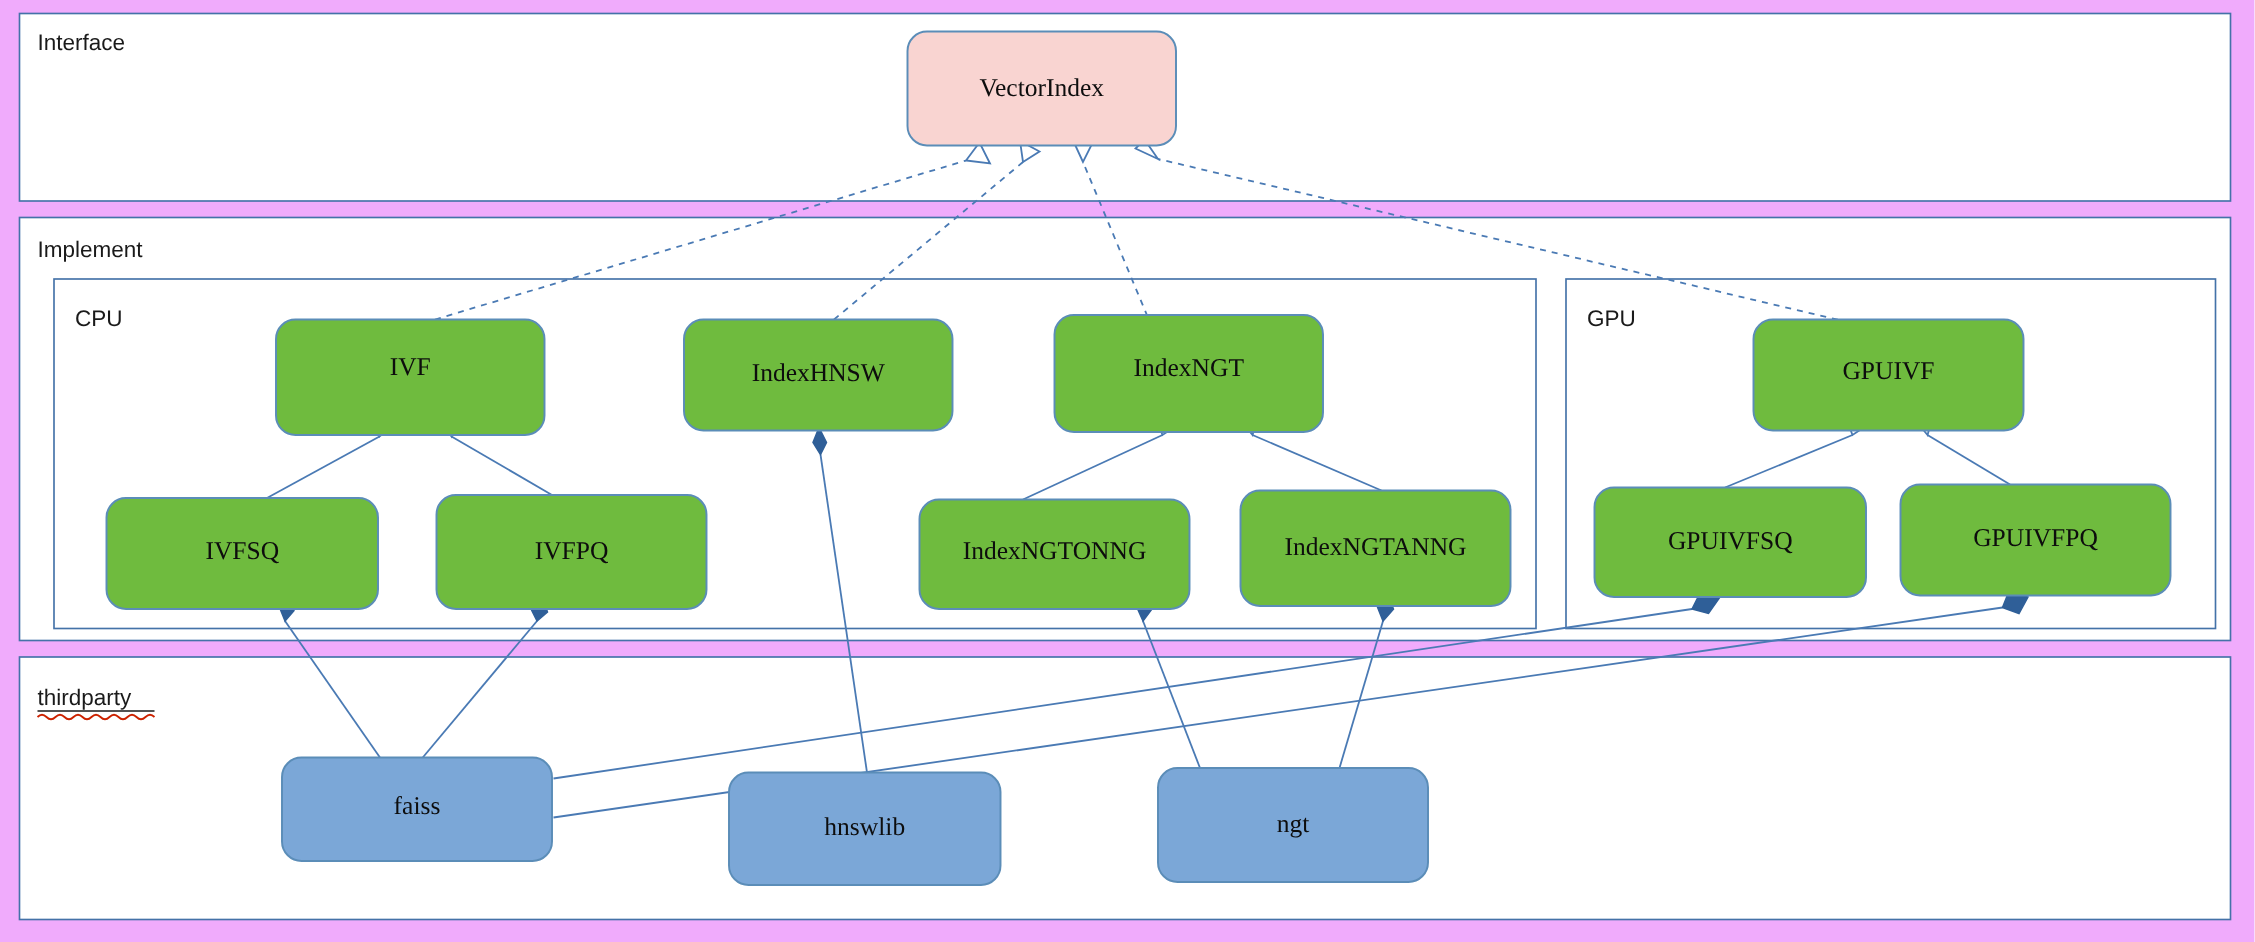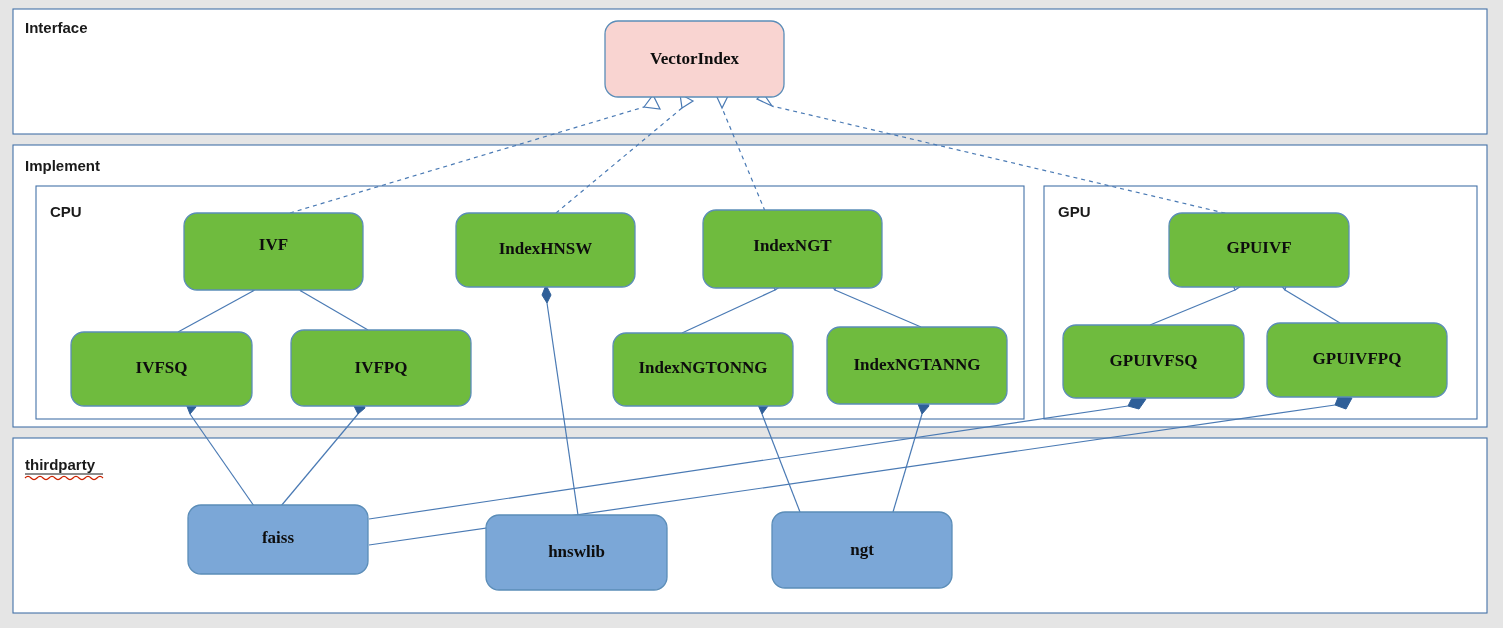--- a/index.html
+++ b/index.html
@@ -7,23 +7,22 @@
     padding: 0;
     background: #ffffff;
   }
   body {
     font-family: "Liberation Sans", sans-serif;
   }
   #canvas {
     position: relative;
     width: 1503px;
     height: 628px;
-    background: #e5e5e5;
+    background: #f0abfc;
     overflow: hidden;
-    font-weight: bold;
   }
   svg.layer {
     position: absolute;
     left: 0;
     top: 0;
     width: 1503px;
     height: 628px;
   }
   .group-label {
     font-family: "Liberation Sans", sans-serif;

